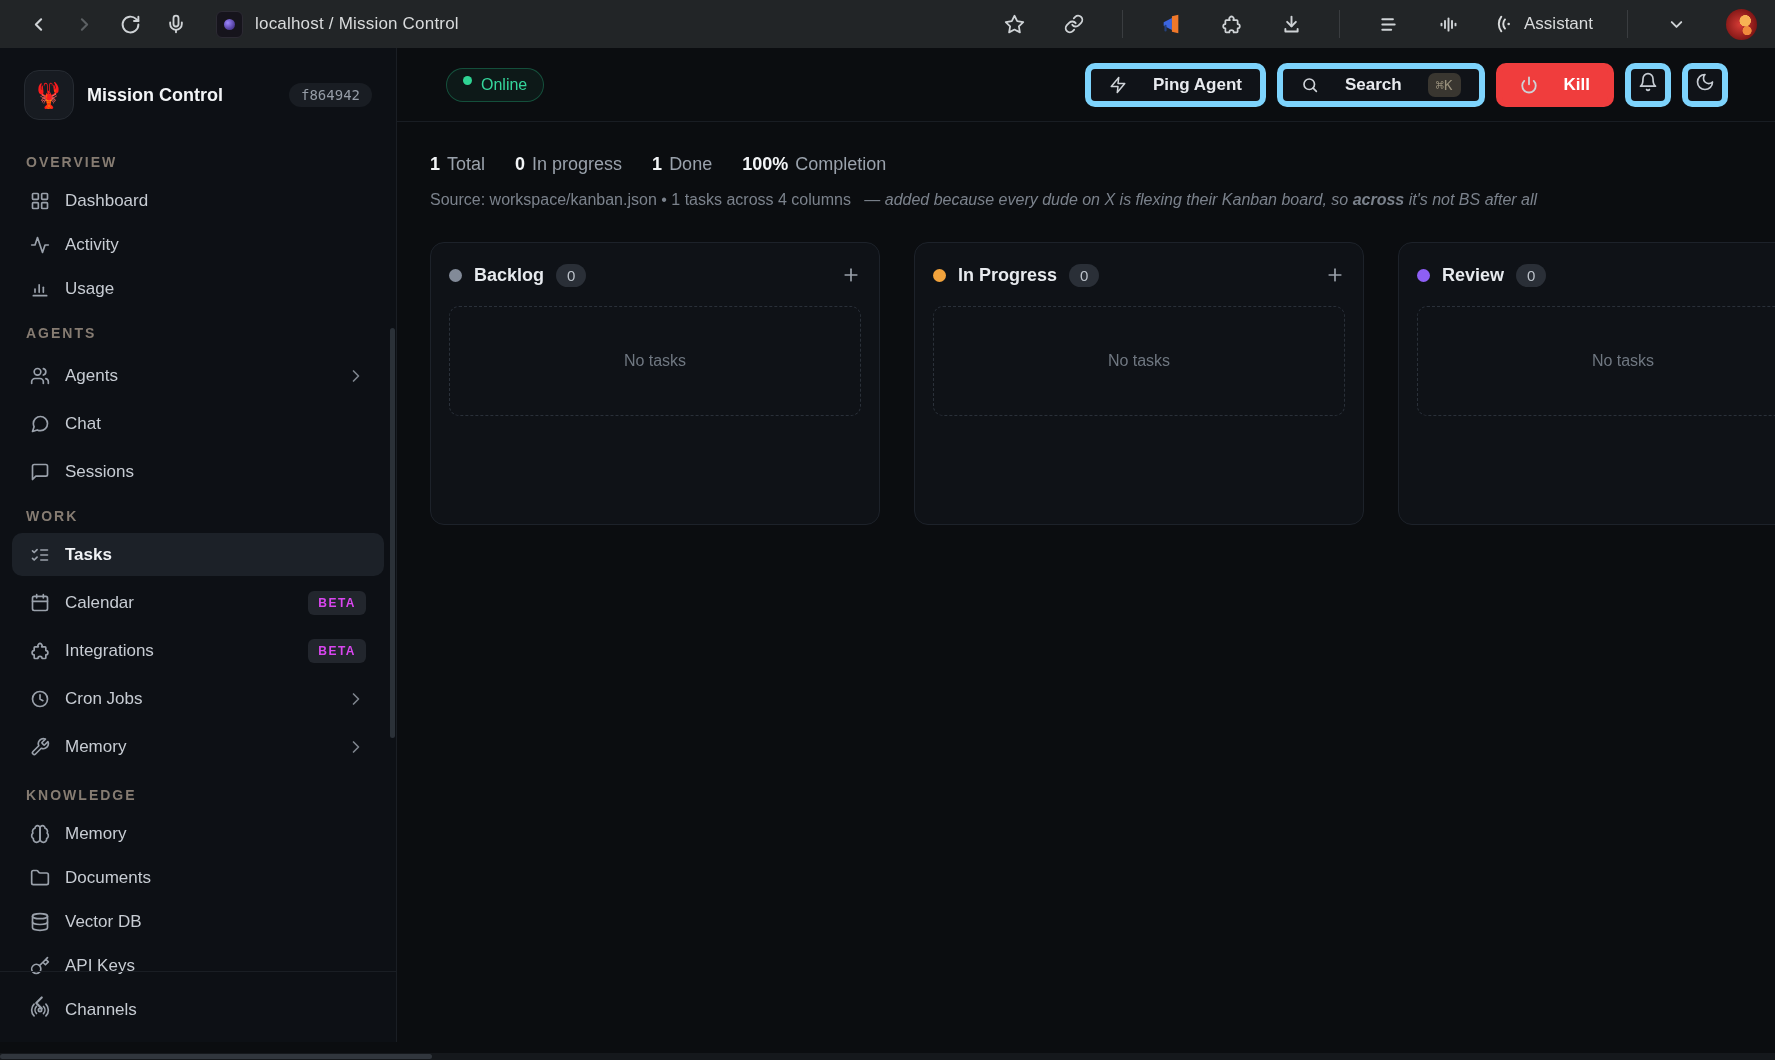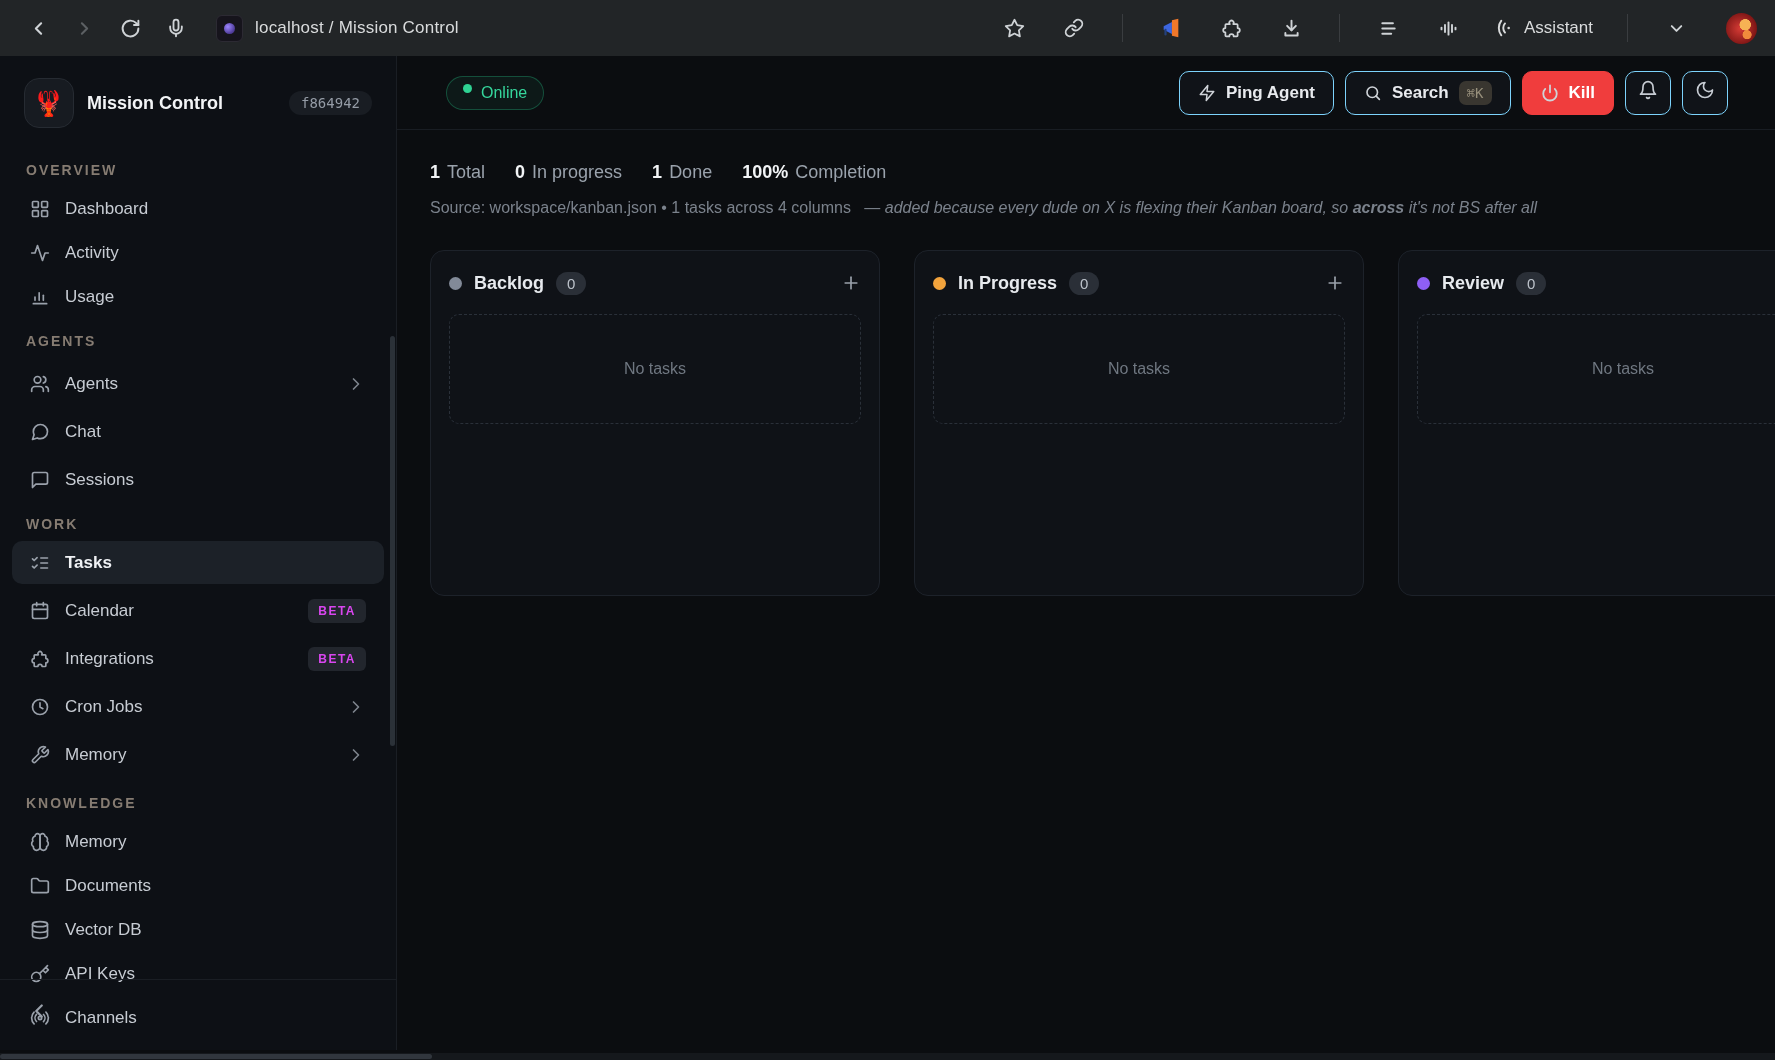--- a/index.html
+++ b/index.html
@@ -1,20 +1,20 @@
 <!DOCTYPE html>
 <html><head>
 <meta charset="utf-8">
 <style>
   * { margin:0; padding:0; box-sizing:border-box; }
   html,body { width:1775px; height:1060px; overflow:hidden; background:#0b0d10;
     font-family:"Liberation Sans", sans-serif; -webkit-font-smoothing:antialiased; }
 
   
-  .chrome { height:56px; background:#222527; display:flex; align-items:center; padding:0 18px; gap:6px; }
+  .chrome { height:48px; background:#222527; display:flex; align-items:center; padding:0 18px; gap:6px; }
   .chrome .nav-btn { width:40px; height:40px; border:none; background:transparent; color:#cfd3d6;
     display:flex; align-items:center; justify-content:center; border-radius:8px; cursor:pointer; }
   .chrome .nav-btn.dim { color:#5c6063; }
   .chrome svg { display:block; }
   .tab { display:flex; align-items:center; gap:12px; margin-left:14px; flex:1; }
   .favicon { width:27px; height:27px; border-radius:6px; background:#16141c; border:1px solid #2c2a33;
     display:flex; align-items:center; justify-content:center; }
   .favicon .dot { width:11px; height:11px; border-radius:50%;
     background:radial-gradient(circle at 35% 35%, #9d86ff, #4d3a96 70%); }
   .tab-title { color:#d9dbdc; font-size:17px; letter-spacing:.2px; }
@@ -53,39 +53,39 @@
 
   
   .main { flex:1; display:flex; flex-direction:column; min-width:0; }
   .main-header { height:74px; display:flex; align-items:center; padding:0 47px 0 49px;
     border-bottom:1px solid #191d23; gap:11px; }
   .status-pill { display:flex; align-items:flex-start; gap:9px; color:#35d69c; font-size:16px;
     background:rgba(36,180,126,.08); border:1px solid rgba(36,180,126,.35); border-radius:17px;
     padding:7px 16px; }
   .status-pill .sdot { width:9px; height:9px; border-radius:50%; background:#2fd393; }
   .spacer { flex:1; }
-  .btn { display:flex; align-items:center; gap:10px; height:44px; padding:0 18px; border-radius:10px;
-    background:#101318; border:1px solid #7dd3fc; color:#e8eaee; font-size:17px; font-weight:bold;
+  .btn { display:flex; align-items:center; gap:26px; height:44px; padding:0 18px; border-radius:10px;
+    background:#101318; border:6px solid #7dd3fc; color:#e8eaee; font-size:17px; font-weight:bold;
     font-family:inherit; cursor:pointer; }
   .btn .bicon { color:#cfd3d8; display:flex; }
   .kbd { font-family:"DejaVu Sans Mono", monospace; font-size:14px; color:#98907c; background:#393630;
     border-radius:7px; padding:4px 8px; font-weight:normal; }
   .btn-kill { background:#f03d3d; border-color:#f03d3d; color:#fff; }
   .btn-icon { width:46px; padding:0; justify-content:center; color:#c7ccd3; }
 
   .content { flex:1; padding:32px 0 0 33px; overflow:hidden; }
   .stats-row { display:flex; gap:30px; align-items:baseline; }
   .stat { font-size:18px; color:#9aa2ac; }
   .stat b { color:#f2f4f6; margin-right:7px; }
   .source-line { margin-top:16px; font-size:16px; color:#7b828c; }
   .source-line .ital { font-style:italic; }
   .source-line b { font-weight:bold; }
 
   .board { display:flex; gap:34px; margin-top:33px; }
-  .column { width:450px; min-width:450px; height:346px; background:#0f1217; border:1px solid #1d222a;
+  .column { width:450px; min-width:450px; height:283px; background:#0f1217; border:1px solid #1d222a;
     border-radius:14px; padding:18px; }
   .col-header { display:flex; align-items:center; gap:12px; height:28px; }
   .cdot { width:13px; height:13px; border-radius:50%; }
   .col-title { color:#e7eaee; font-size:18px; font-weight:bold; }
   .col-count { background:#2a2f37; color:#bcc2ca; font-size:15px; border-radius:12px; padding:3px 11px; }
   .add-btn { margin-left:auto; background:transparent; border:none; color:#9aa1ab; cursor:pointer; display:flex; }
   .empty-zone { margin-top:17px; height:110px; border:1px dashed #2a3039; border-radius:10px;
     display:flex; align-items:center; justify-content:center; color:#6f7781; font-size:16px; }
 
   .h-scrollbar { position:fixed; left:0; bottom:0; width:1775px; height:7px; background:#15181c; }

